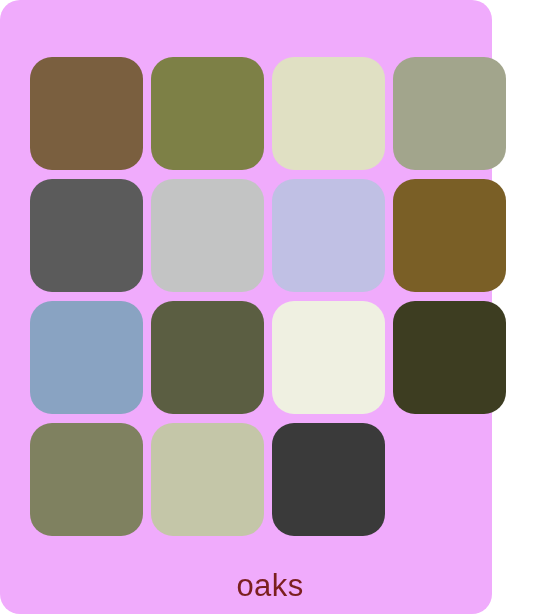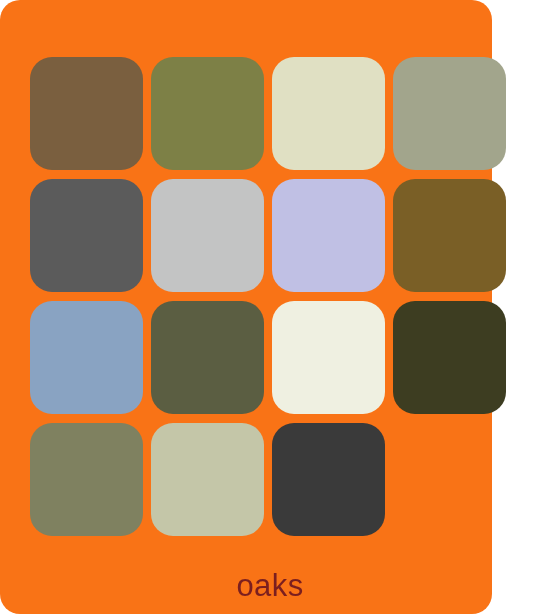--- a/index.html
+++ b/index.html
@@ -12,21 +12,21 @@
     height: 614px;
     background: #ffffff;
     font-family: "Liberation Sans", sans-serif;
     overflow: hidden;
   }
 
   #palette-card {
     position: relative;
     width: 492px;
     height: 614px;
-    background: #f97316;
+    background: #f0abfc;
     box-sizing: border-box;
     border-radius: 20px;
   }
 
   #swatch-grid {
     position: absolute;
     left: 30px;
     top: 57px;
     width: 480px;
     display: grid;

